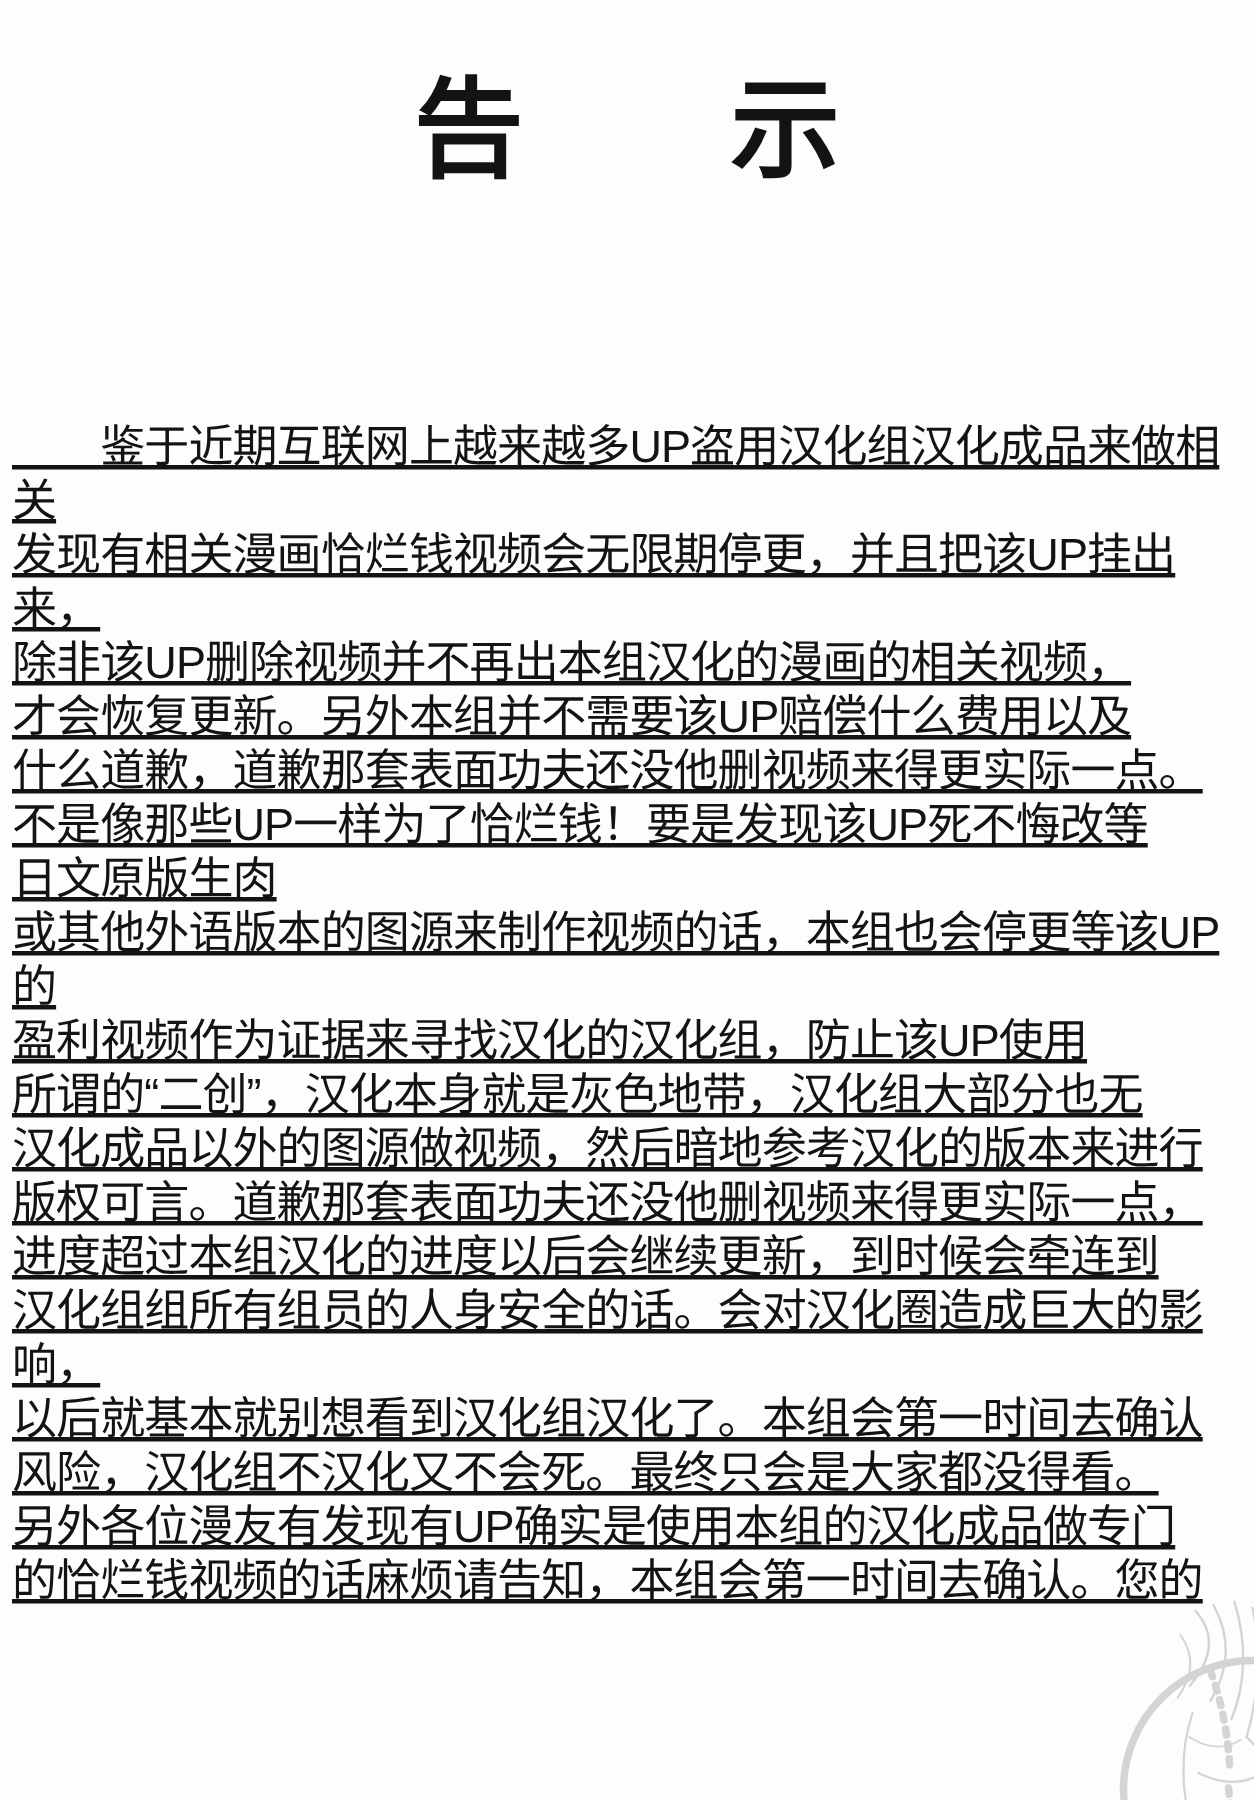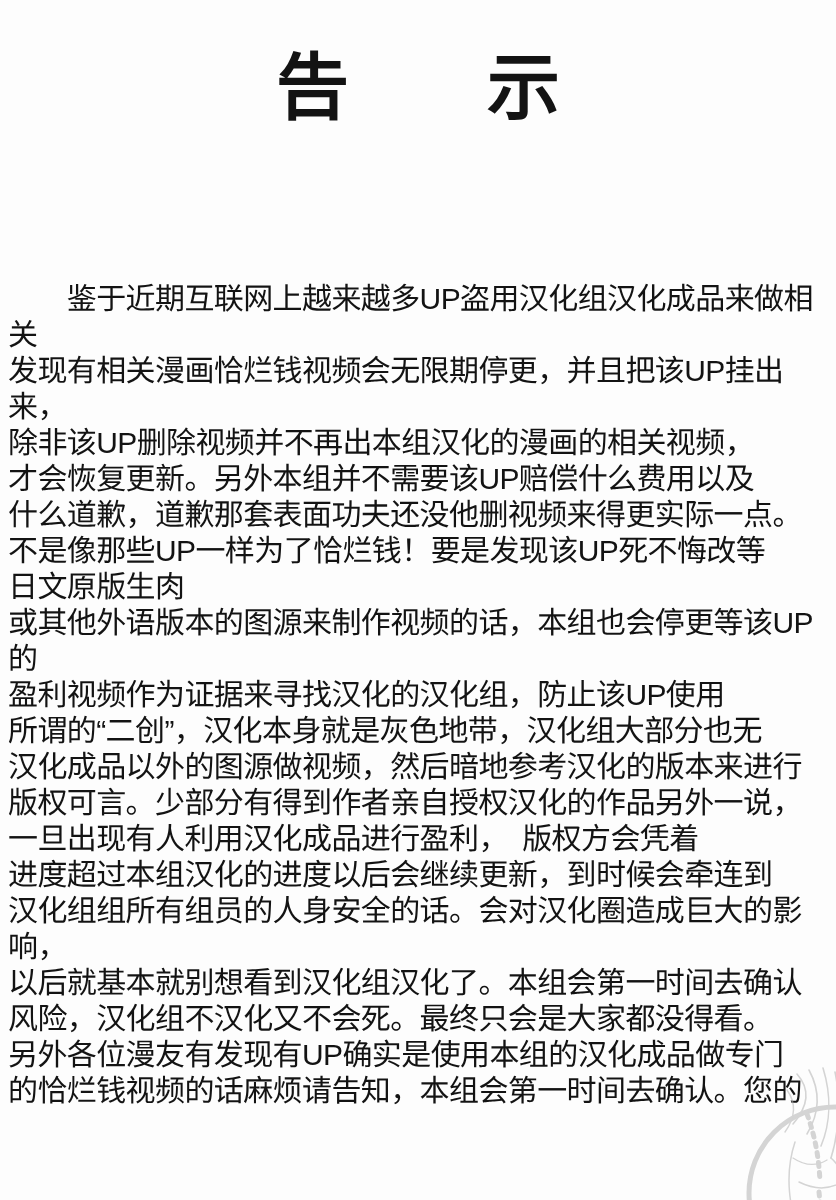--- a/index.html
+++ b/index.html
@@ -27,20 +27,21 @@
   }
   .body {
     margin: 157px 4px 0 8px;
     font-size: 30px;
     line-height: 36px;
     letter-spacing: -0.6px;
     font-weight: 400;
   }
   .line {
     white-space: pre-wrap;
+    text-decoration: underline;
   }
   .watermark {
     position: absolute;
     left: 735px;
     top: 1062px;
     opacity: 0.55;
     pointer-events: none;
   }
 </style>
 </head>
@@ -73,23 +74,22 @@
       <div class="line">日文原版生肉</div>
 
       <div class="line">或其他外语版本的图源来制作视频的话，本组也会停更等该UP的</div>
 
       <div class="line">盈利视频作为证据来寻找汉化的汉化组，防止该UP使用</div>
 
       <div class="line">所谓的“二创”，汉化本身就是灰色地带，汉化组大部分也无</div>
 
       <div class="line">汉化成品以外的图源做视频，然后暗地参考汉化的版本来进行</div>
 
-      <div class="line">版权可言。少部分有得到作者亲自授权汉化的作品另外一说，</div>
+      <div class="line">版权可言。道歉那套表面功夫还没他删视频来得更实际一点，</div>
 
-      <div class="line">一旦出现有人利用汉化成品进行盈利，　版权方会凭着</div>
 
       <div class="line">进度超过本组汉化的进度以后会继续更新，到时候会牵连到</div>
 
       <div class="line">汉化组组所有组员的人身安全的话。会对汉化圈造成巨大的影响，</div>
 
       <div class="line">以后就基本就别想看到汉化组汉化了。本组会第一时间去确认</div>
 
       <div class="line">风险，汉化组不汉化又不会死。最终只会是大家都没得看。</div>
 
       <div class="line">另外各位漫友有发现有UP确实是使用本组的汉化成品做专门</div>

